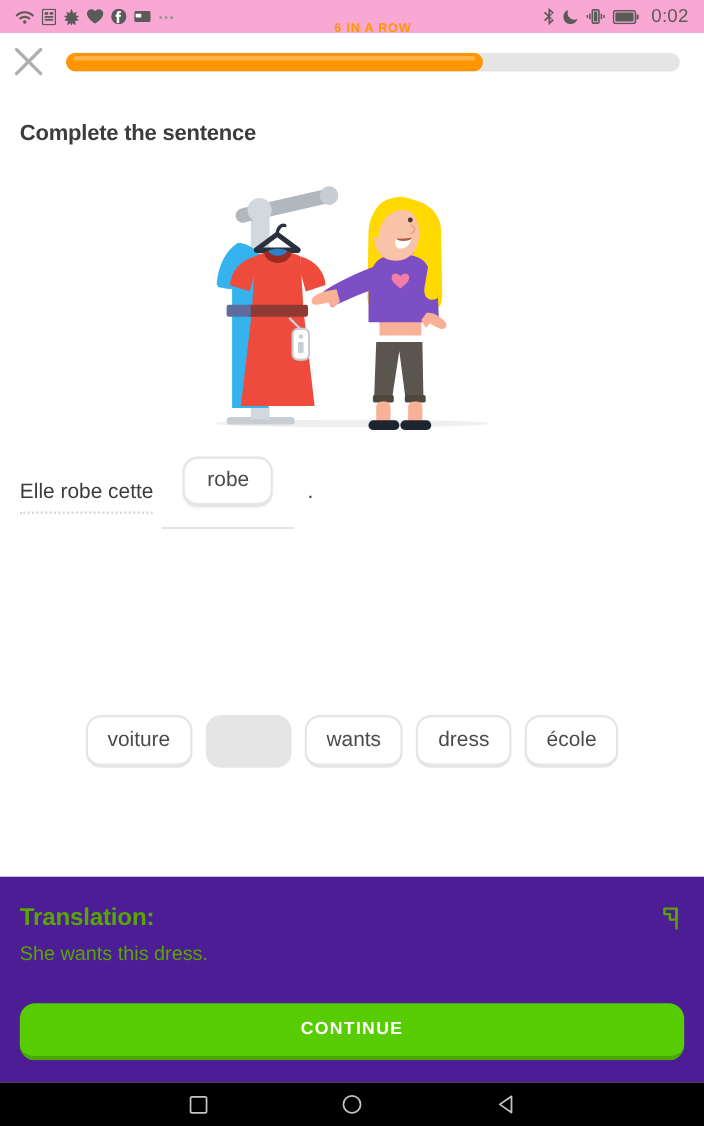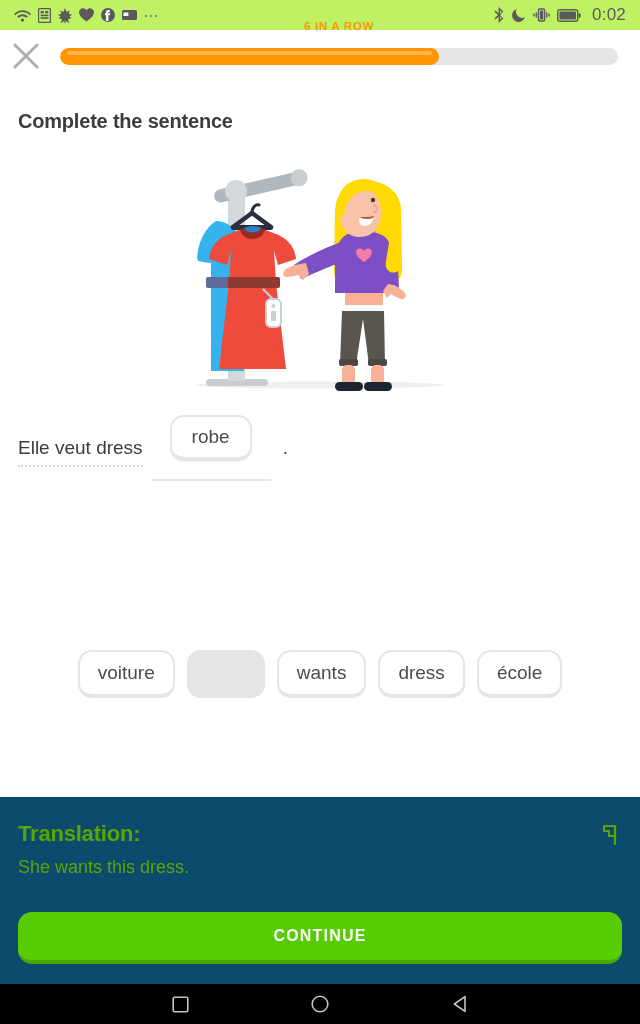--- a/index.html
+++ b/index.html
@@ -9,21 +9,21 @@
     background:#ffffff;
     overflow:hidden;
     position:relative;
   }
 
   
   #status-bar {
     height:30px; width:100%;
     display:flex; align-items:center; justify-content:space-between;
     padding:0 14px;
-    background:#bef264;
+    background:#f9a8d4;
   }
   .status-left, .status-right { display:flex; align-items:center; gap:7px; }
   .sicon { display:block; }
   .status-time {
     font-size:17px; color:#5a5a5a; font-weight:400;
     margin-left:4px; letter-spacing:0.2px;
   }
 
   
   #top-bar {
@@ -169,21 +169,21 @@
     color:transparent;
     cursor:default;
   }
 
   
   #feedback-panel {
     position:absolute;
     left:0; right:0;
     top:797px;
     height:187px;
-    background:#0c4a6e;
+    background:#4c1d95;
     padding:24px 18px 0 18px;
   }
   #translation-header {
     font-size:22px;
     font-weight:bold;
     color:#58a700;
     letter-spacing:-0.2px;
   }
   #translation-text {
     font-size:18px;
@@ -388,21 +388,21 @@
 
     <circle cx="203" cy="57" r="2.2" fill="#4a3728"></circle>
 
     <path d="M176 42 C186 34 202 34 211 42 C219 49 222 62 221 76 L214 76 C214 62 210 54 204 50
              C198 46 186 48 180 56 C176 61 174 68 174 74 L168 72 C167 58 170 47 176 42Z" fill="#ffd900"></path>
     <path d="M209 44 C218 50 223 64 222 82 L216 118 C214 128 222 132 228 128 L229 70 C228 52 220 42 209 44Z" fill="#ffd900"></path>
   </svg>
 </div>
 
 <div id="sentence-row">
-  <span class="sentence-word">Elle veut dress</span>
+  <span class="sentence-word">Elle robe cette</span>
   <div id="blank-slot">
     <div id="filled-tile">robe</div>
   </div>
   <span class="sentence-punct">.</span>
 </div>
 
 <div id="word-bank">
   <div class="bank-tile">voiture</div>
   <div class="bank-tile used" style="color: transparent;">robe</div>
   <div class="bank-tile">wants</div>

